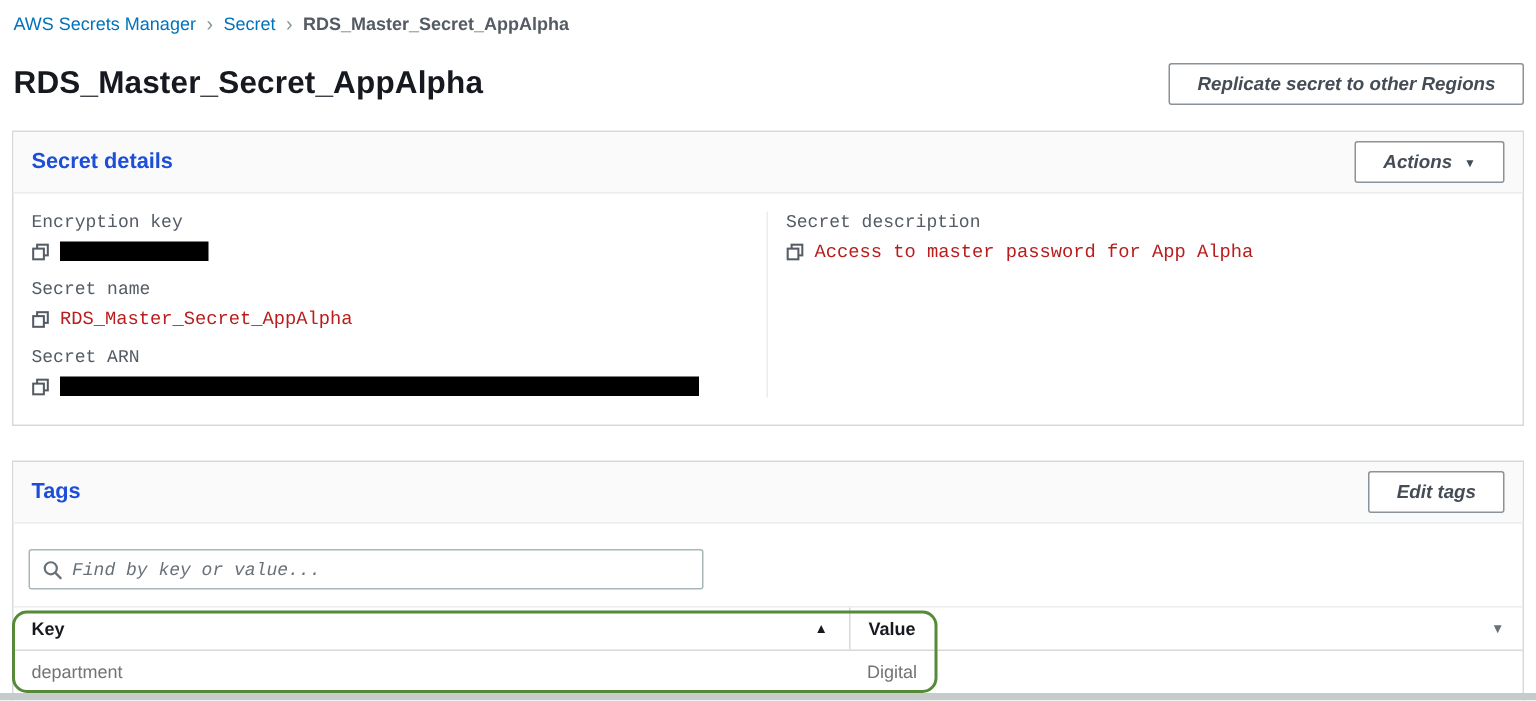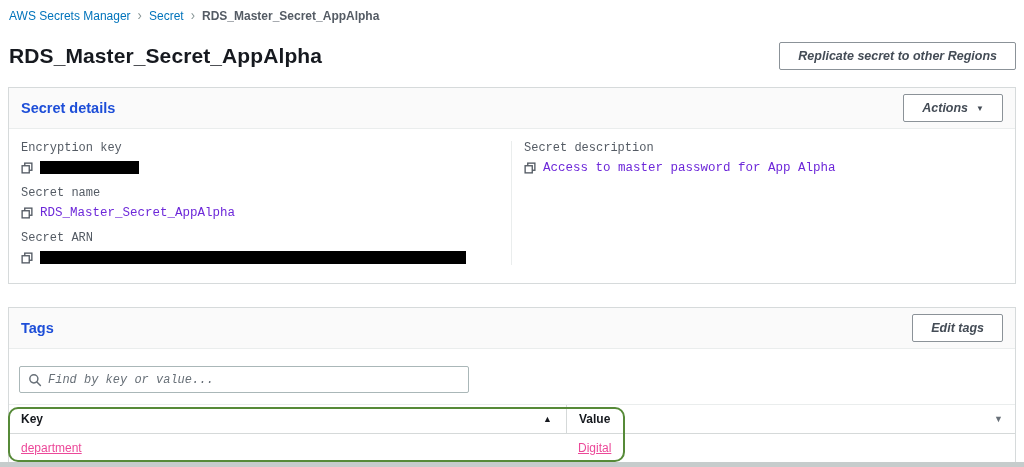--- a/index.html
+++ b/index.html
@@ -62,21 +62,21 @@
     justify-content: space-between;
   }
   .panel-title { font-size: 14.5px; font-weight: 700; color: #1d4ed8; }
   
   .details-content { display: flex; padding: 12px 0 18px 0; font-family: Liberation Mono, monospace; }
   .details-col { width: 50%; padding: 0 12px; }
   .details-col.left { border-right: 1px solid #eaeded; }
   .field { margin-bottom: 11px; }
   .field:last-child { margin-bottom: 0; }
   .field-label { font-size: 12px; color: #545b64; margin-bottom: 5px; }
-  .field-value { display: flex; align-items: center; gap: 7px; font-size: 12.5px; color: #6d28d9; min-height: 15px; }
+  .field-value { display: flex; align-items: center; gap: 7px; font-size: 12.5px; color: #b91c1c; min-height: 15px; }
   .redacted { background: #000; height: 13px; display: inline-block; }
   .redacted.short { width: 99px; }
   .redacted.long  { width: 426px; }
   .copy-icon { flex: 0 0 auto; display: inline-flex; cursor: pointer; }
   
   .panel-tags { margin-top: 23px; height: 180px; }
   .search-wrap { padding: 17px 12px 11px 10px; }
   .search-box {
     width: 450px;
     height: 27px;
@@ -99,21 +99,21 @@
   .t-row { display: flex; align-items: stretch; }
   .t-head { border-bottom: 1px solid #d5d9d9; }
   .t-cell { display: flex; align-items: center; padding: 7px 12px 7px 12px; font-size: 12px; }
   .t-key { width: 557px; gap: 48px; }
   .t-val { flex: 1; border-left: 1px solid #d5d9d9; }
   .t-body .t-val { border-left: none; }
   .t-head .t-cell { font-weight: 700; color: #16191f; }
   .sort-asc { margin-left: auto; font-size: 9px; color: #16191f; padding-right: 2px; }
   .sort-desc { margin-left: auto; font-size: 9px; color: #687078; }
   .t-body .t-row { border-bottom: 1px solid #eaeded; }
-  .t-body .t-cell { padding: 7px 12px; color: #ec4899; text-decoration: underline; }
+  .t-body .t-cell { padding: 7px 12px; color: #737373; }
   
   .annotation-box {
     position: absolute;
     left: 8px; top: 407px;
     width: 617px; height: 55px;
     border: 2px solid #568a38;
     border-radius: 10px;
     pointer-events: none;
   }
   

